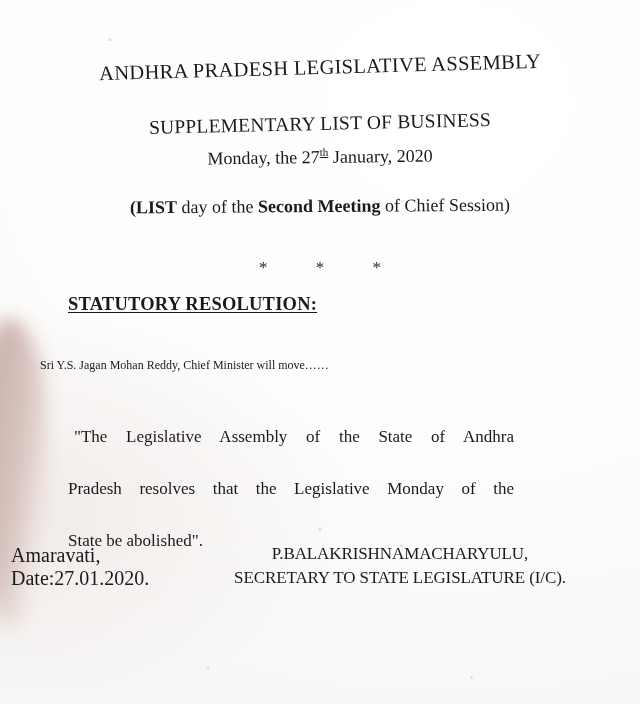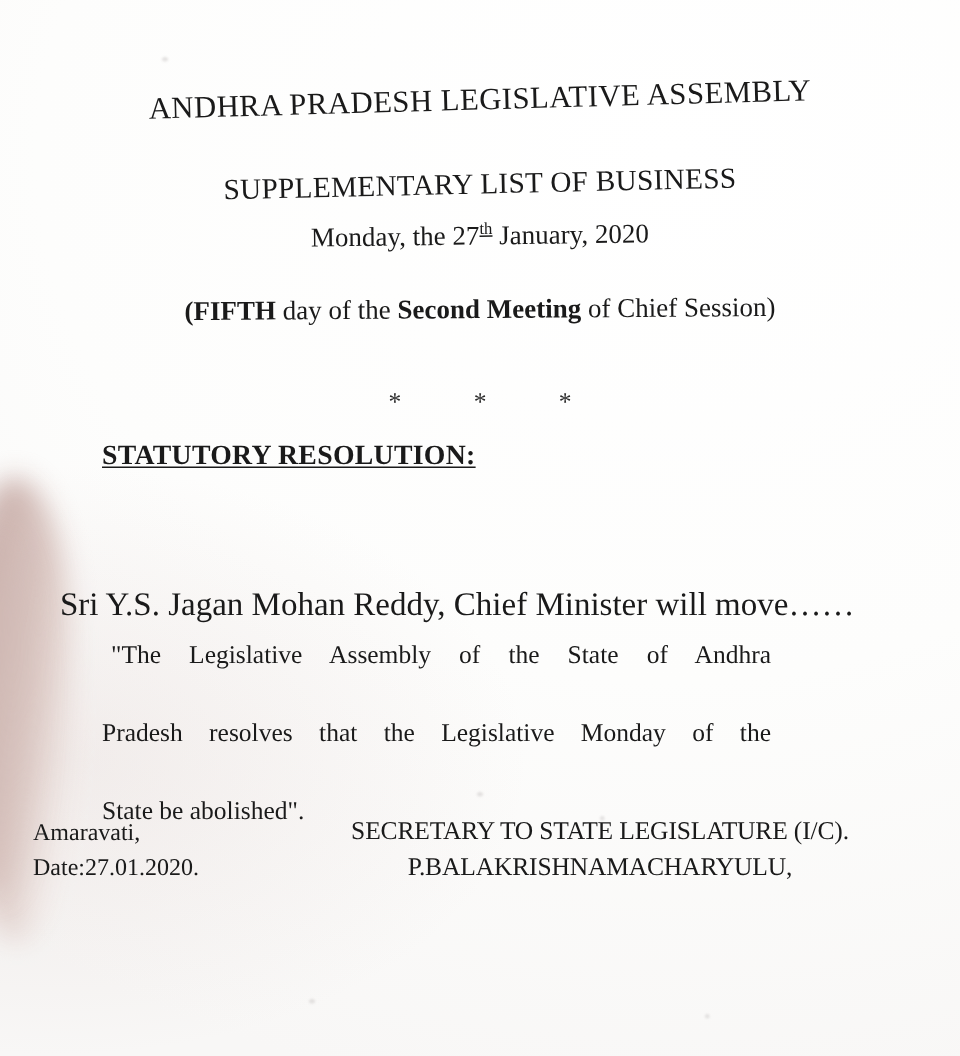--- a/index.html
+++ b/index.html
@@ -144,22 +144,21 @@
     font-weight: bold;
     text-decoration: underline;
     text-underline-offset: 2px;
     letter-spacing: 0.2px;
     margin-left: 30px;
   }
 
   .mover-line {
     left: 40px;
     top: 358px;
-    font-size: 22px;
-    margin-top: 32px;
+    font-size: 12px;
   }
 
   .resolution {
     position: absolute;
     left: 68px;
     top: 424px;
     width: 446px;
     font-size: 17px;
     line-height: 26px;
     text-align: justify;
@@ -171,23 +170,23 @@
   }
   .resolution .l:after {
     content: "";
     display: inline-block;
     width: 100%;
   }
   .resolution .l.last:after { display: none; }
   .resolution .indent { padding-left: 6px; }
 
   .footer-left {
-    left: 22px;
+    left: 11px;
     top: 544px;
-    font-size: 16px;
+    font-size: 20px;
     line-height: 23px;
   }
   .footer-left .fl { display: block; }
 
   .footer-right {
     position: absolute;
     left: 200px;
     top: 542px;
     width: 400px;
     text-align: center;
@@ -213,38 +212,38 @@
   <div class="speck" style="left:470px; top:676px; width:3px; height:3px;"></div>
 
   <div class="content">
 
     <div class="line title-1">ANDHRA PRADESH LEGISLATIVE ASSEMBLY</div>
 
     <div class="line title-2">SUPPLEMENTARY LIST OF BUSINESS</div>
 
     <div class="line title-3"><span>Monday, the 27</span><sup>th</sup><span> January, 2020</span></div>
 
-    <div class="line title-4"><span class="b">(</span><span class="b">FIFTH</span><span> day of the </span><span class="b">Second Meeting</span><span> of Chief Session</span><span>)</span></div>
+    <div class="line title-4"><span class="b">(</span><span class="b">LIST</span><span> day of the </span><span class="b">Second Meeting</span><span> of Chief Session</span><span>)</span></div>
 
     <div class="line stars">* * *</div>
 
     <div class="line section-heading">STATUTORY RESOLUTION:</div>
 
     <div class="line mover-line">Sri Y.S. Jagan Mohan Reddy, Chief Minister will move……</div>
 
     <div class="resolution">
       <span class="l indent">"The Legislative Assembly of the State of Andhra</span>
       <span class="l">Pradesh resolves that the Legislative Monday of the</span>
       <span class="l last">State be abolished".</span>
     </div>
 
     <div class="line footer-left">
       <span class="fl">Amaravati,</span>
       <span class="fl">Date:27.01.2020.</span>
     </div>
 
     <div class="footer-right">
+      <span class="fr">P.BALAKRISHNAMACHARYULU,</span>
       <span class="fr">SECRETARY TO STATE LEGISLATURE (I/C).</span>
-      <span class="fr">P.BALAKRISHNAMACHARYULU,</span>
     </div>
 
   </div>
 </div>
 
 </body></html>

